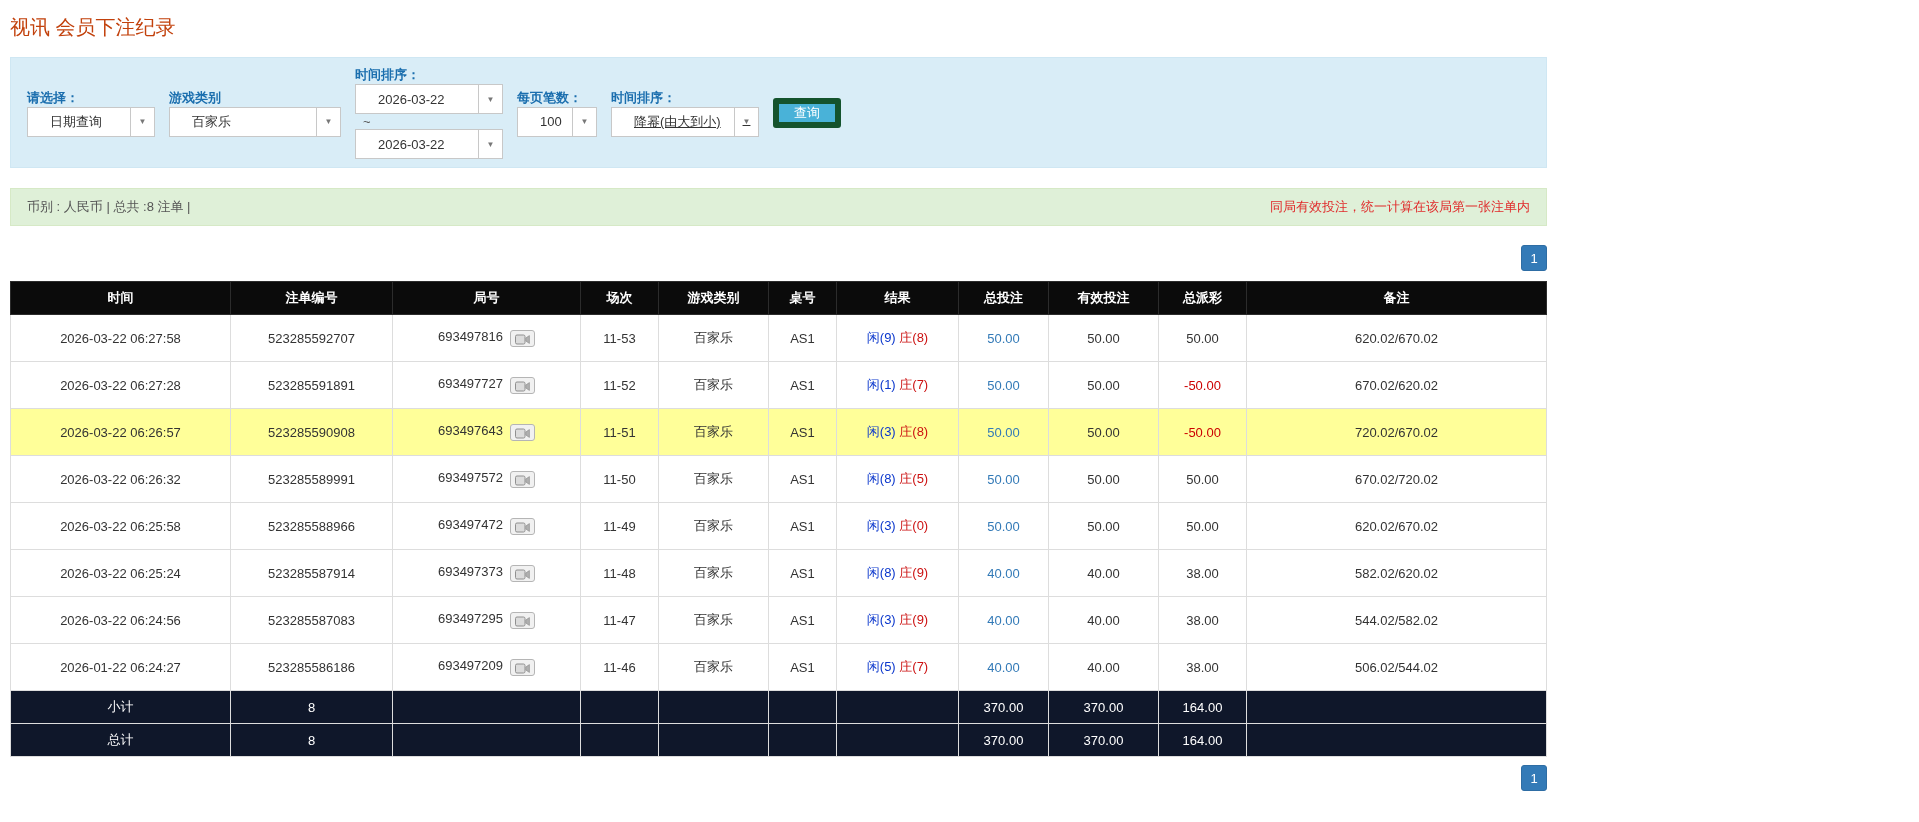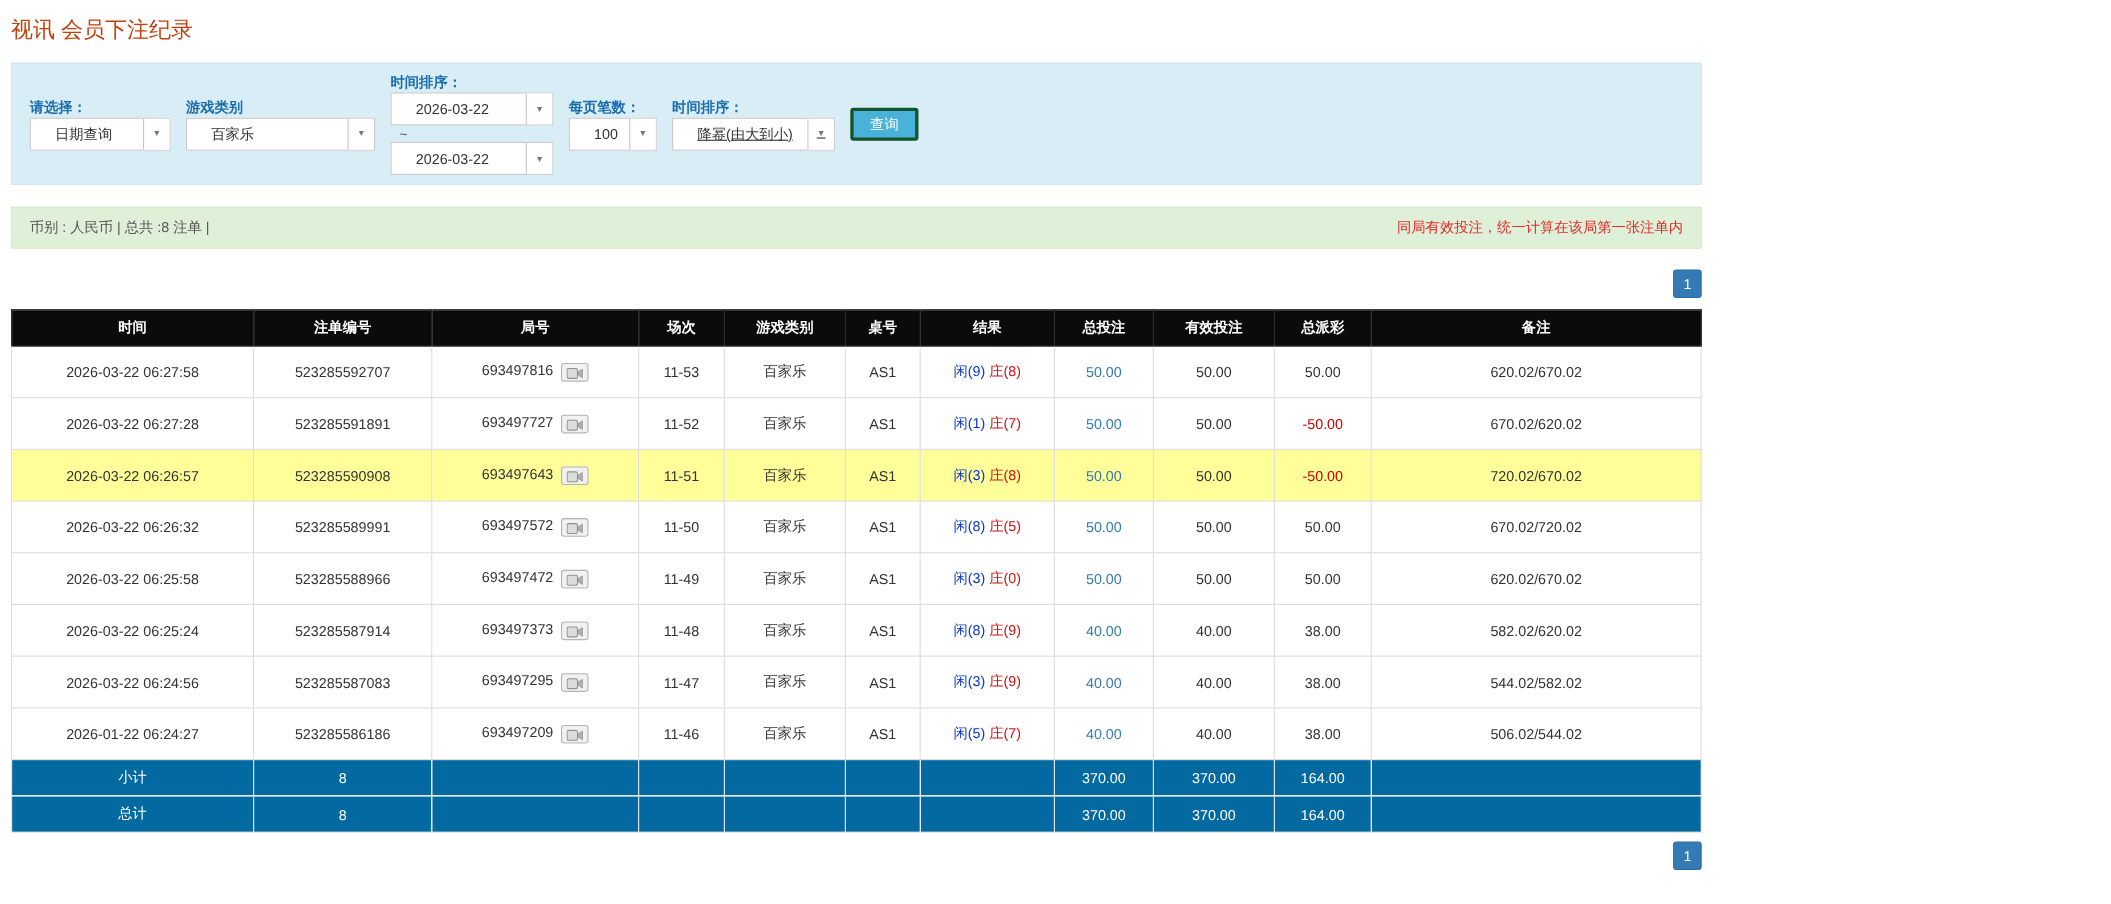--- a/index.html
+++ b/index.html
@@ -63,21 +63,21 @@
   }
   .w-query { width: 128px; }
   .w-game  { width: 172px; }
   .w-date  { width: 148px; }
   .w-size  { width: 80px; }
   .w-sort  { width: 148px; text-decoration: underline; }
   .tilde { margin: 0 8px; color: #555; }
   .btn-query {
     background: #49b2d8;
     color: #fff;
-    border: 3px solid #14532d;
+    border: 6px solid #14532d;
     height: 30px;
     padding: 0 15px;
     font-size: 13px;
     border-radius: 3px;
     cursor: pointer;
     font-family: Liberation Serif, serif;
   }
 
   
   .summary-bar {
@@ -130,21 +130,21 @@
     background: #fff;
     overflow: hidden;
     white-space: nowrap;
   }
   tr.highlight td { background: #ffff99; margin-top: 12px; }
   .player { color: #0a36cc; }
   .banker { color: #cc1111; }
   a.bet-link { color: #337ab7; text-decoration: none; cursor: pointer; }
   td.neg { color: #cc0000; }
   tr.foot td {
-    background: #0369a1;
+    background: #0f172a;
     color: #fff;
     padding: 7px 6px;
   }
   .video-btn {
     margin-left: 7px;
     border: 1px solid #b5b5b5;
     background: #f1f1f1;
     border-radius: 3px;
     padding: 3px 4px 1px;
     cursor: pointer;

